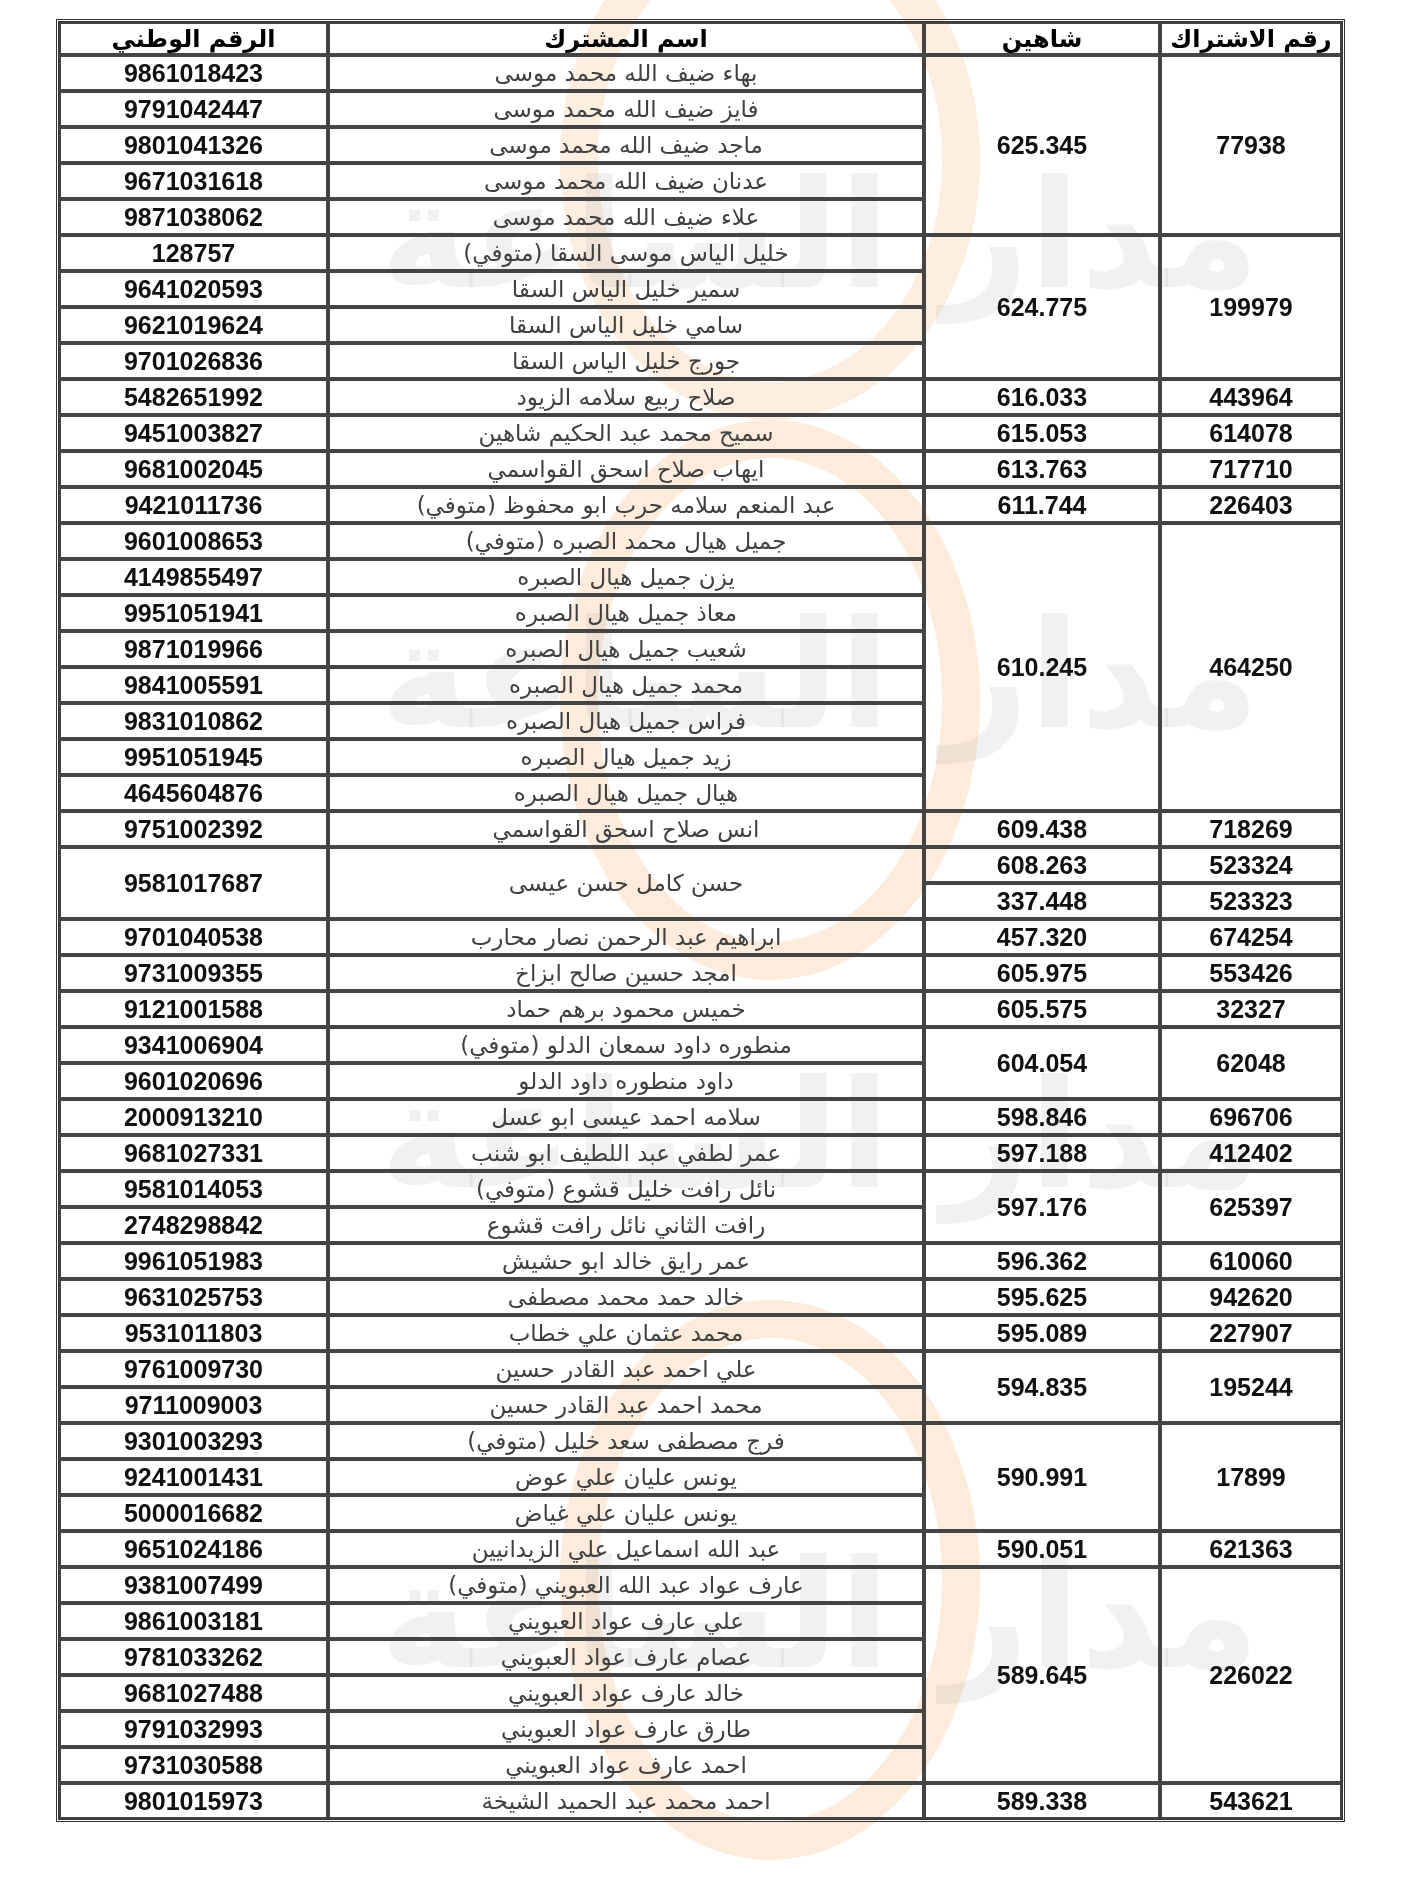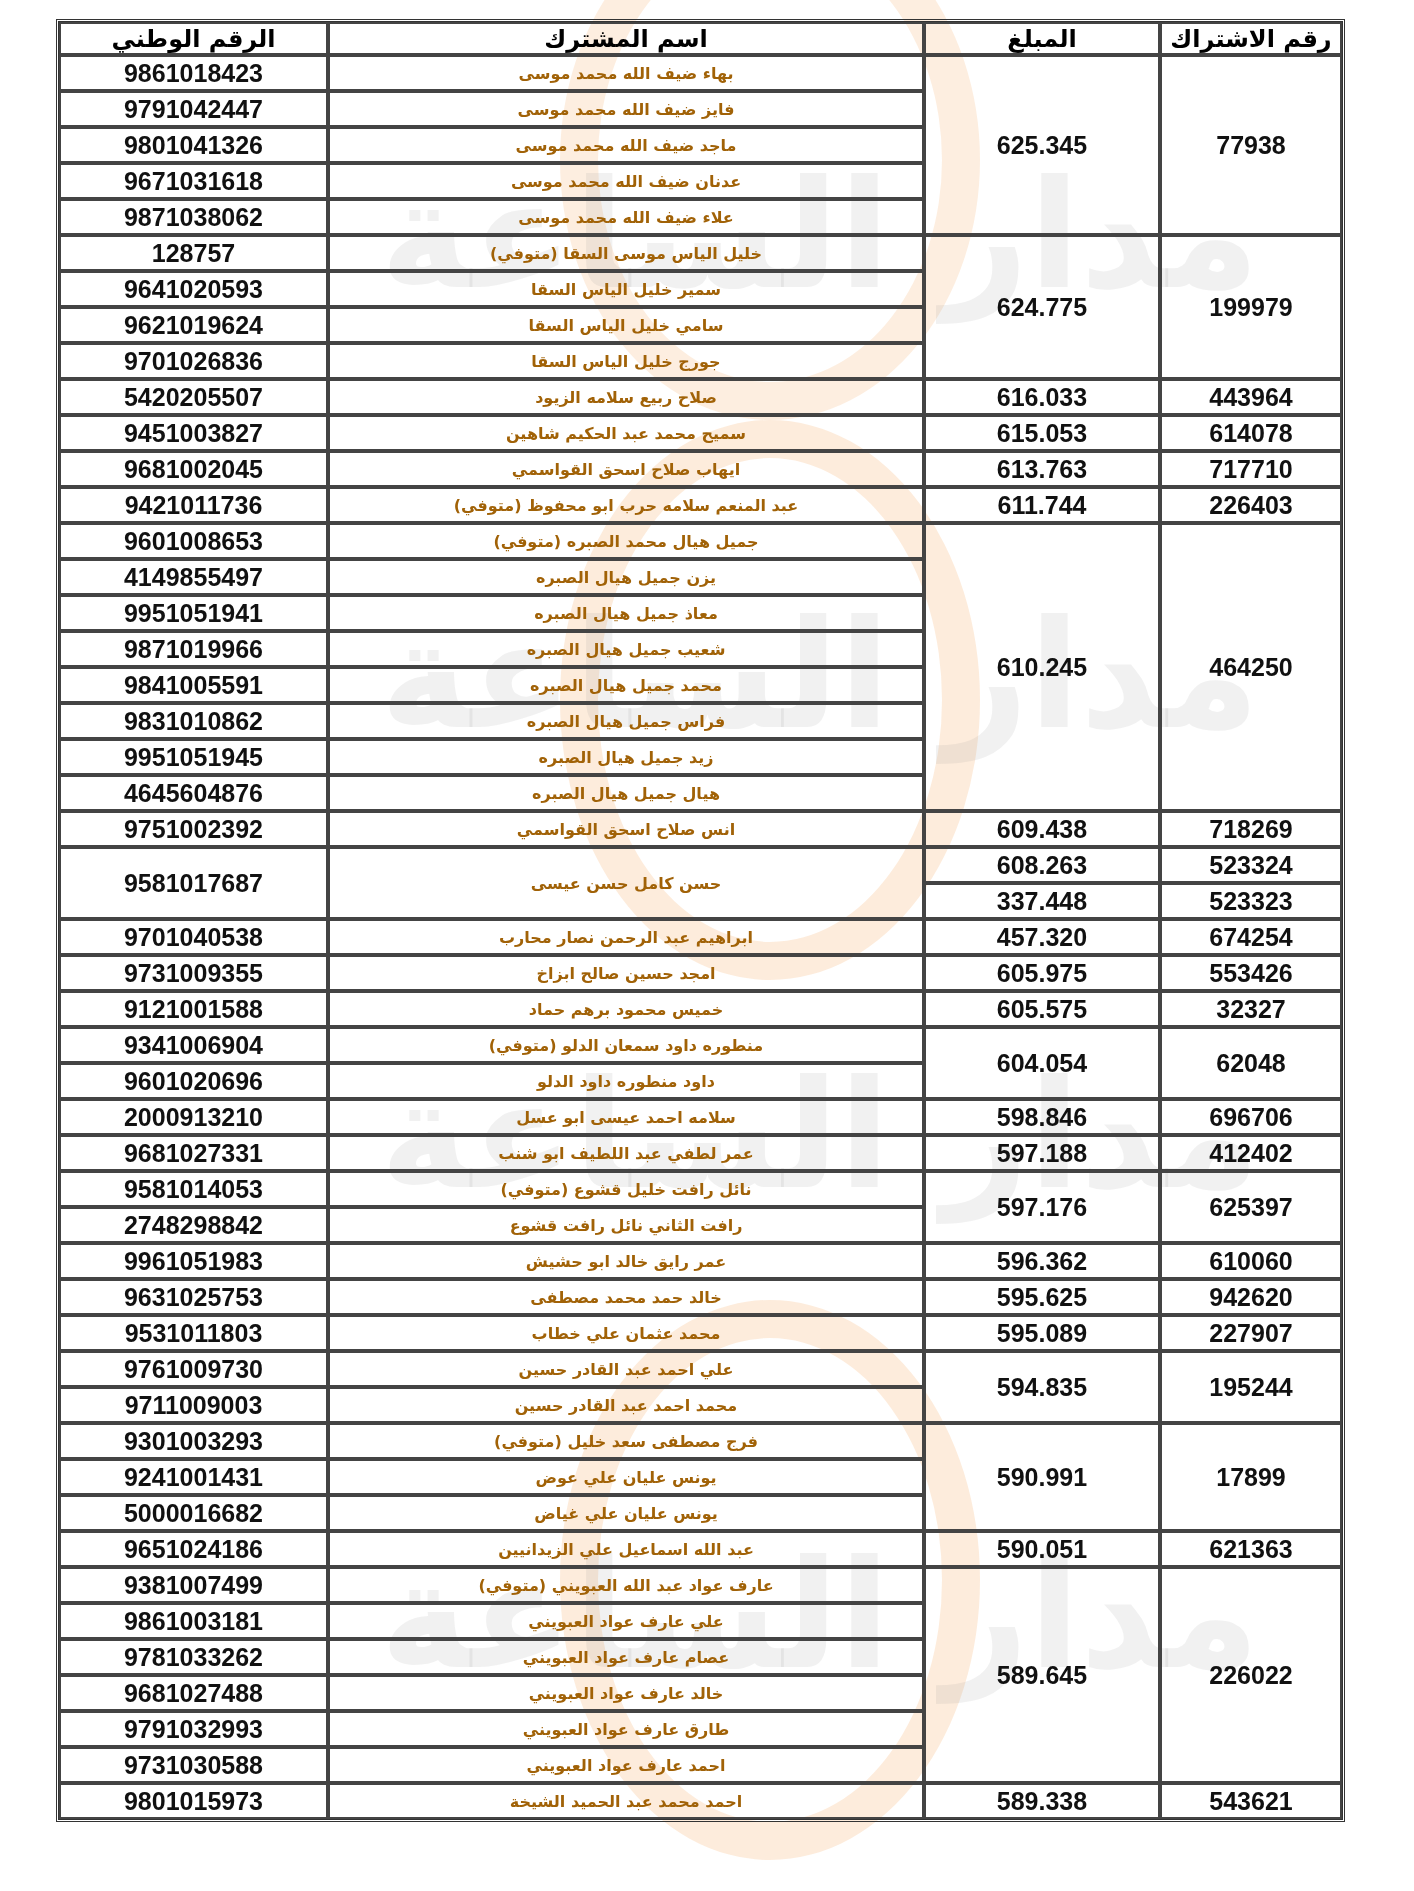--- a/index.html
+++ b/index.html
@@ -10,21 +10,21 @@
   .wm-ring0 { left:560px; top:-100px; width:420px; height:520px; border:38px solid rgba(245,150,60,0.16); border-radius:50%; box-sizing:border-box; }
   .wm-text { font-family:"DejaVu Sans", sans-serif; font-weight:bold; color:rgba(150,150,150,0.13); font-size:150px; line-height:1;text-align:center; }
   .wm-t1 { left:380px; top:160px; }
   .wm-t2 { left:380px; top:600px; }
   .wm-t3 { left:380px; top:1060px; }
   .wm-t4 { left:380px; top:1540px; }
   table.grid { position:absolute; left:56px; top:19px; width:1283px; border-collapse:separate; border-spacing:0; z-index:1; border:3px double #333; background:transparent; table-layout:fixed; }
   table.grid td, table.grid th { border:2px double #444; padding:0; text-align:center; vertical-align:middle; height:36px; box-sizing:border-box; }
   table.grid th { height:33px; font-weight:bold; font-size:24px; font-family:"DejaVu Sans", sans-serif;margin-left:36px; }
   .num { font-family:"Liberation Sans", sans-serif; font-weight:bold; font-size:25px; color:#111; }
-  .name { font-family:"DejaVu Sans", sans-serif; font-weight:bold; font-size:16px; color:#a16207; }
+  .name { font-family:"DejaVu Sans", sans-serif; font-weight:normal; font-size:23px; color:#404040; }
   col.c-id { width:269px; }
   col.c-name { width:596px; }
   col.c-amt { width:236px; }
   col.c-sub { width:182px; }
   .last td { height:91px; vertical-align:top; padding-top:6px;margin-top:20px; }
 </style>
 </head>
 <body>
 
 <div class="watermark wm-ring0"></div>
@@ -39,21 +39,21 @@
   <colgroup>
     <col class="c-id">
       <col class="c-name">
       <col class="c-amt">
       <col class="c-sub">
   </colgroup>
   <thead>
     <tr>
       <th>الرقم الوطني</th>
       <th>اسم المشترك</th>
-      <th>المبلغ</th>
+      <th>شاهين</th>
       <th>رقم الاشتراك</th>
     </tr>
   </thead>
   <tbody id="table-body">
       <tr>
         <td class="num">9861018423</td>
         <td class="name" dir="rtl">بهاء ضيف الله محمد موسى</td>
         <td class="num" rowspan="5">625.345</td>
         <td class="num" rowspan="5">77938</td>
       </tr>
@@ -85,21 +85,21 @@
       </tr>
       <tr>
         <td class="num">9621019624</td>
         <td class="name" dir="rtl">سامي خليل الياس السقا</td>
       </tr>
       <tr>
         <td class="num">9701026836</td>
         <td class="name" dir="rtl">جورج خليل الياس السقا</td>
       </tr>
       <tr>
-        <td class="num">5420205507</td>
+        <td class="num">5482651992</td>
         <td class="name" dir="rtl">صلاح ربيع سلامه الزيود</td>
         <td class="num" rowspan="1">616.033</td>
         <td class="num" rowspan="1">443964</td>
       </tr>
       <tr>
         <td class="num">9451003827</td>
         <td class="name" dir="rtl">سميح محمد عبد الحكيم شاهين</td>
         <td class="num" rowspan="1">615.053</td>
         <td class="num" rowspan="1">614078</td>
       </tr>

